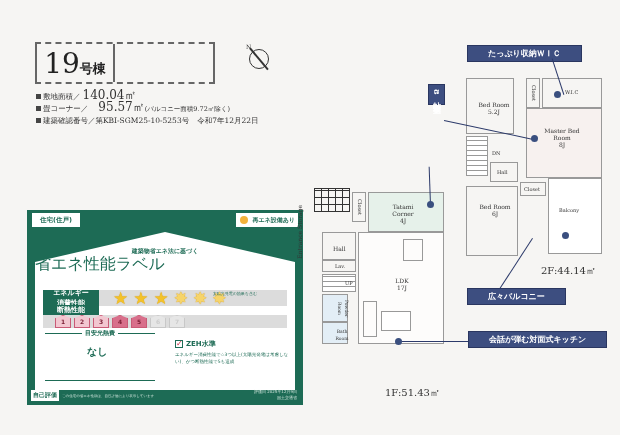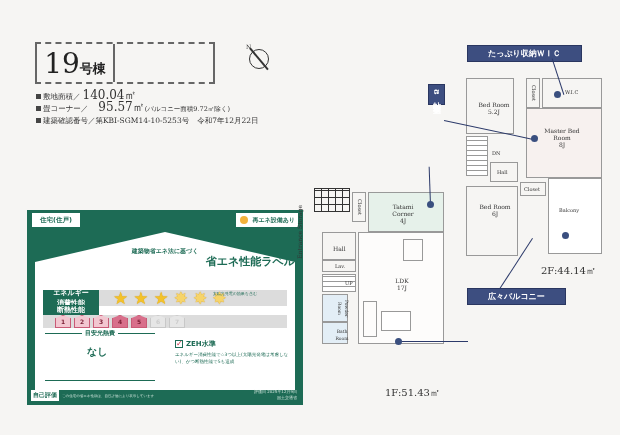--- a/index.html
+++ b/index.html
@@ -24,21 +24,21 @@
   .spec-big { font-size: 12px; margin-left: 2px; }
   .spec-big2 { font-size: 12px; margin-left: 10px; }
 
   
   .label { position: absolute; left: 27px; top: 210px; width: 276px; height: 195px; background: #1d6b55; }
   .label-tl { position: absolute; left: 5px; top: 3px; width: 48px; height: 14px; background: #fff; color: #1d6b55; font-size: 6.5px; font-family: "DejaVu Sans", sans-serif; font-weight: bold; text-align: center; line-height: 14px; }
   .label-tr { position: absolute; right: 5px; top: 3px; width: 62px; height: 14px; background: #fff; color: #1d6b55; font-size: 6px; font-family: "DejaVu Sans", sans-serif; font-weight: bold; line-height: 14px; text-align: right; padding-right: 3px; }
   .label-tr .sun { position: absolute; left: 4px; top: 3px; width: 8px; height: 8px; border-radius: 50%; background: #f3b23c; }
   .label-inner { position: absolute; left: 8px; top: 22px; width: 260px; height: 158px; background: #fff; clip-path: polygon(0 30px, 130px 0, 260px 30px, 260px 158px, 0 158px); }
   .label-sub { position: absolute; left: 0; top: 15px; width: 260px; text-align: center; font-size: 6px; color: #1d6b55; font-family: "DejaVu Sans", sans-serif; font-weight: bold; }
-  .label-title { position: absolute; left: 0; top: 22px; width: 260px; text-align: right; font-size: 11px; color: #1d6b55; font-family: "DejaVu Sans", sans-serif; font-weight: bold; }
+  .label-title { position: absolute; left: 0; top: 22px; width: 260px; text-align: left; font-size: 16px; color: #1d6b55; font-family: "DejaVu Sans", sans-serif; font-weight: normal; }
   .row1 { position: absolute; left: 8px; top: 38px; width: 244px; height: 16px; display: flex; margin-top: 20px; }
   .row-head { width: 56px; background: #1d6b55; color: #fff; font-family: "DejaVu Sans", sans-serif; font-size: 7px; font-weight: bold; display: flex; flex-direction: column; align-items: center; justify-content: center; line-height: 10px; }
   .row-body { flex: 1; background: #dcdcdc; display: flex; align-items: center; padding-left: 14px; gap: 5px; position: relative; }
   .star { font-size: 17px; color: #f3c22a; line-height: 1; text-shadow: 0 0 1px #c98d12; }
   .star.burst { color: #f6d46a; }
   .mini-note { position: absolute; right: 30px; top: 1px; font-size: 4px; color: #1d6b55; font-family: "DejaVu Sans", sans-serif; }
   .row2 { position: absolute; left: 8px; top: 73px; width: 244px; height: 20px; display: flex; flex-direction: column; }
   .row2 .row-body { gap: 3px; padding-left: 12px; }
   .house { width: 16px; height: 13px; background: #f2c6d0; border: 1px solid #c95a76; color: #7a1d33; font-size: 6px; font-weight: bold; font-family: "DejaVu Sans", sans-serif; text-align: center; line-height: 12px; clip-path: polygon(0 25%, 50% 0, 100% 25%, 100% 100%, 0 100%); }
   .house.dark { background: #d86f8b; }
@@ -95,21 +95,21 @@
     </div>
     <div class="spec-row">
       <span class="sq"></span>
       <span>畳コーナー／</span>
       <span class="spec-big2">95.57㎡</span>
       <span style="font-size:6.5px">(バルコニー面積9.72㎡除く)</span>
     </div>
     <div class="spec-row">
       <span class="sq"></span>
       <span>建築確認番号／</span>
-      <span>第KBI-SGM14-10-5253号</span>
+      <span>第KBI-SGM25-10-5253号</span>
       <span style="margin-left:8px">令和7年12月22日</span>
     </div>
   </div>
 
   <div class="label">
     <div class="label-tl">住宅(住戸)</div>
     <div class="label-tr">
       <span class="sun"></span>
       <span>再エネ設備あり</span>
     </div>
@@ -258,16 +258,17 @@
   <div class="line" style="left:444px; top:120px; width:90px; transform:rotate(12deg);"></div>
   <div class="dot" style="left:531px; top:135px;"></div>
 
   <div class="line" style="left:429px; top:166px; width:38px; transform:rotate(88deg);"></div>
   <div class="dot" style="left:427px; top:201px;"></div>
 
   <div class="callout" style="left:467px; top:288px;">広々バルコニー</div>
   <div class="line" style="left:500px; top:288px; width:60px; transform:rotate(-57deg);"></div>
   <div class="dot" style="left:562px; top:232px;"></div>
 
+  <div class="callout" style="left:468px; top:331px;">会話が弾む対面式キッチン</div>
   <div class="line" style="left:400px; top:341px; width:68px;"></div>
   <div class="dot" style="left:395px; top:338px;"></div>
 
 </div>
 
 </body></html>

